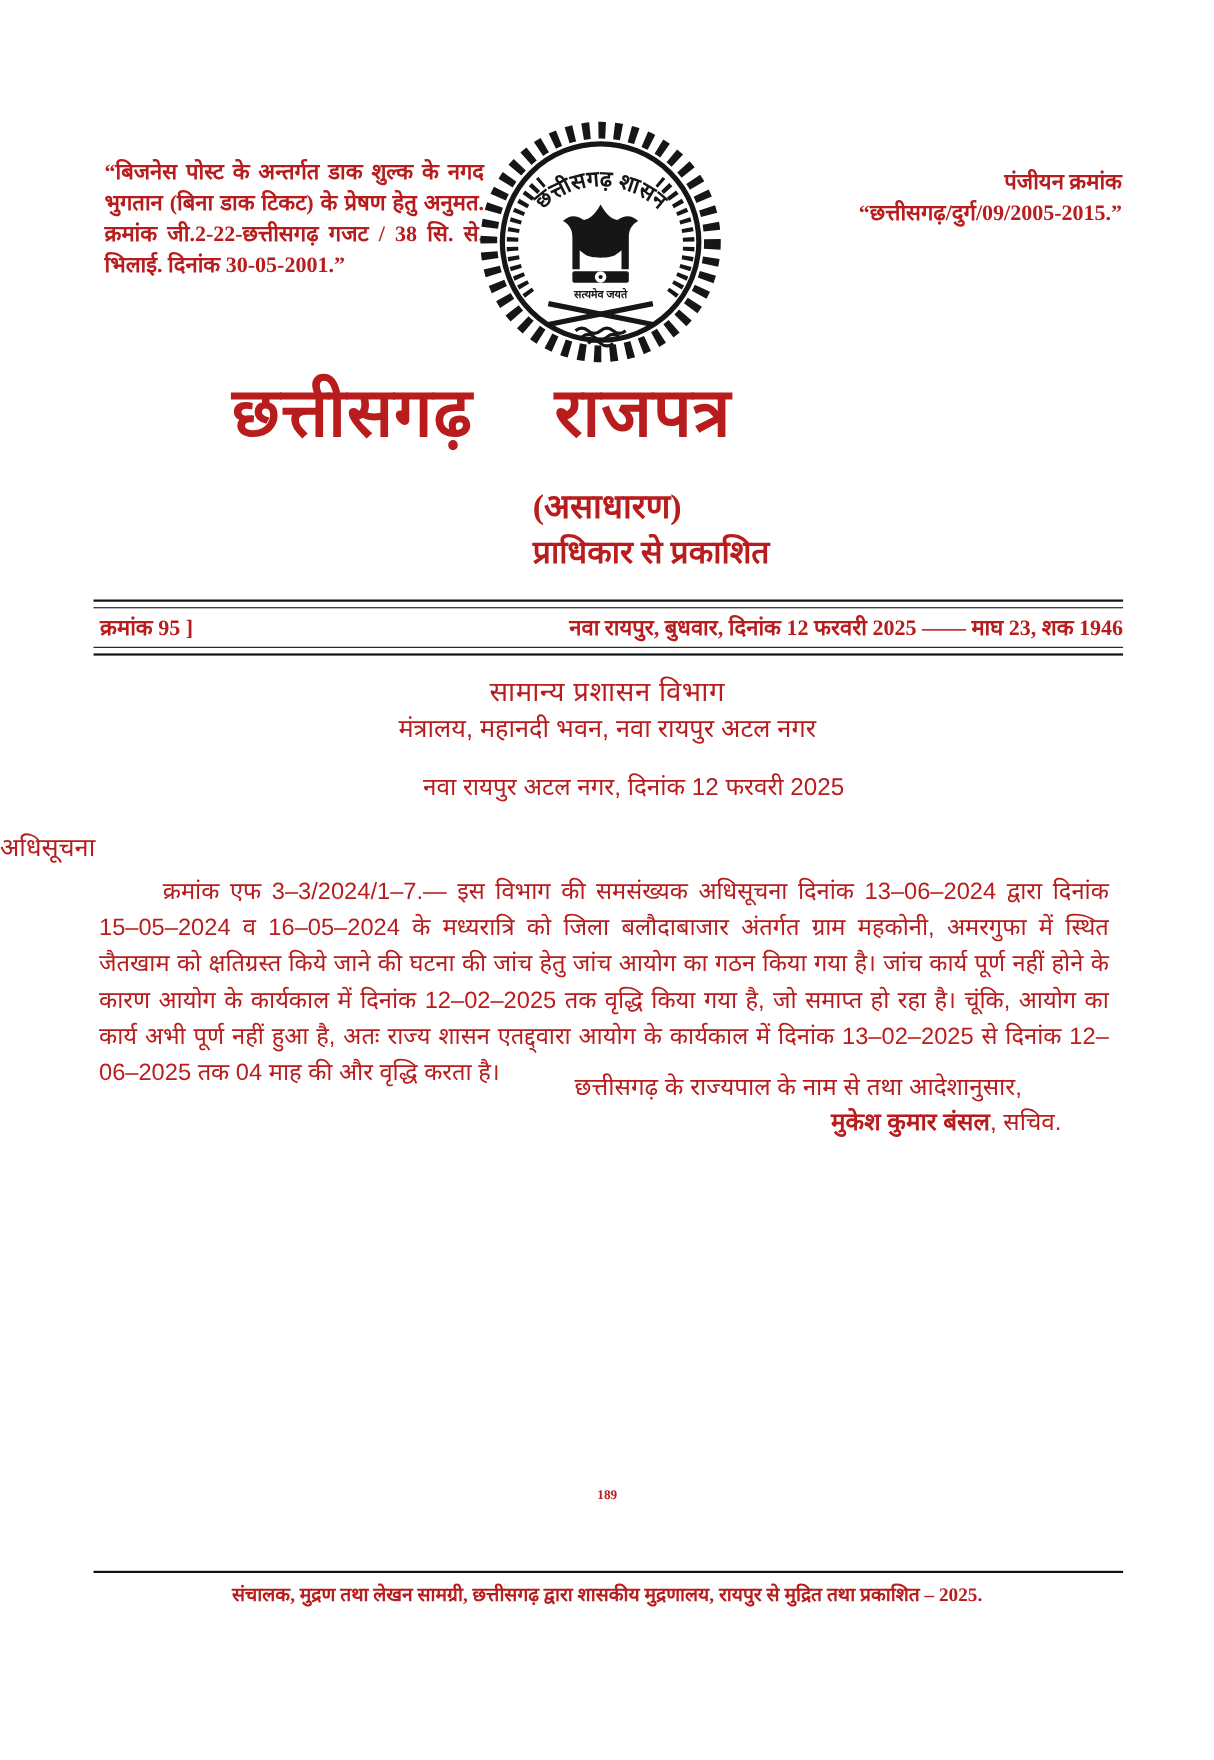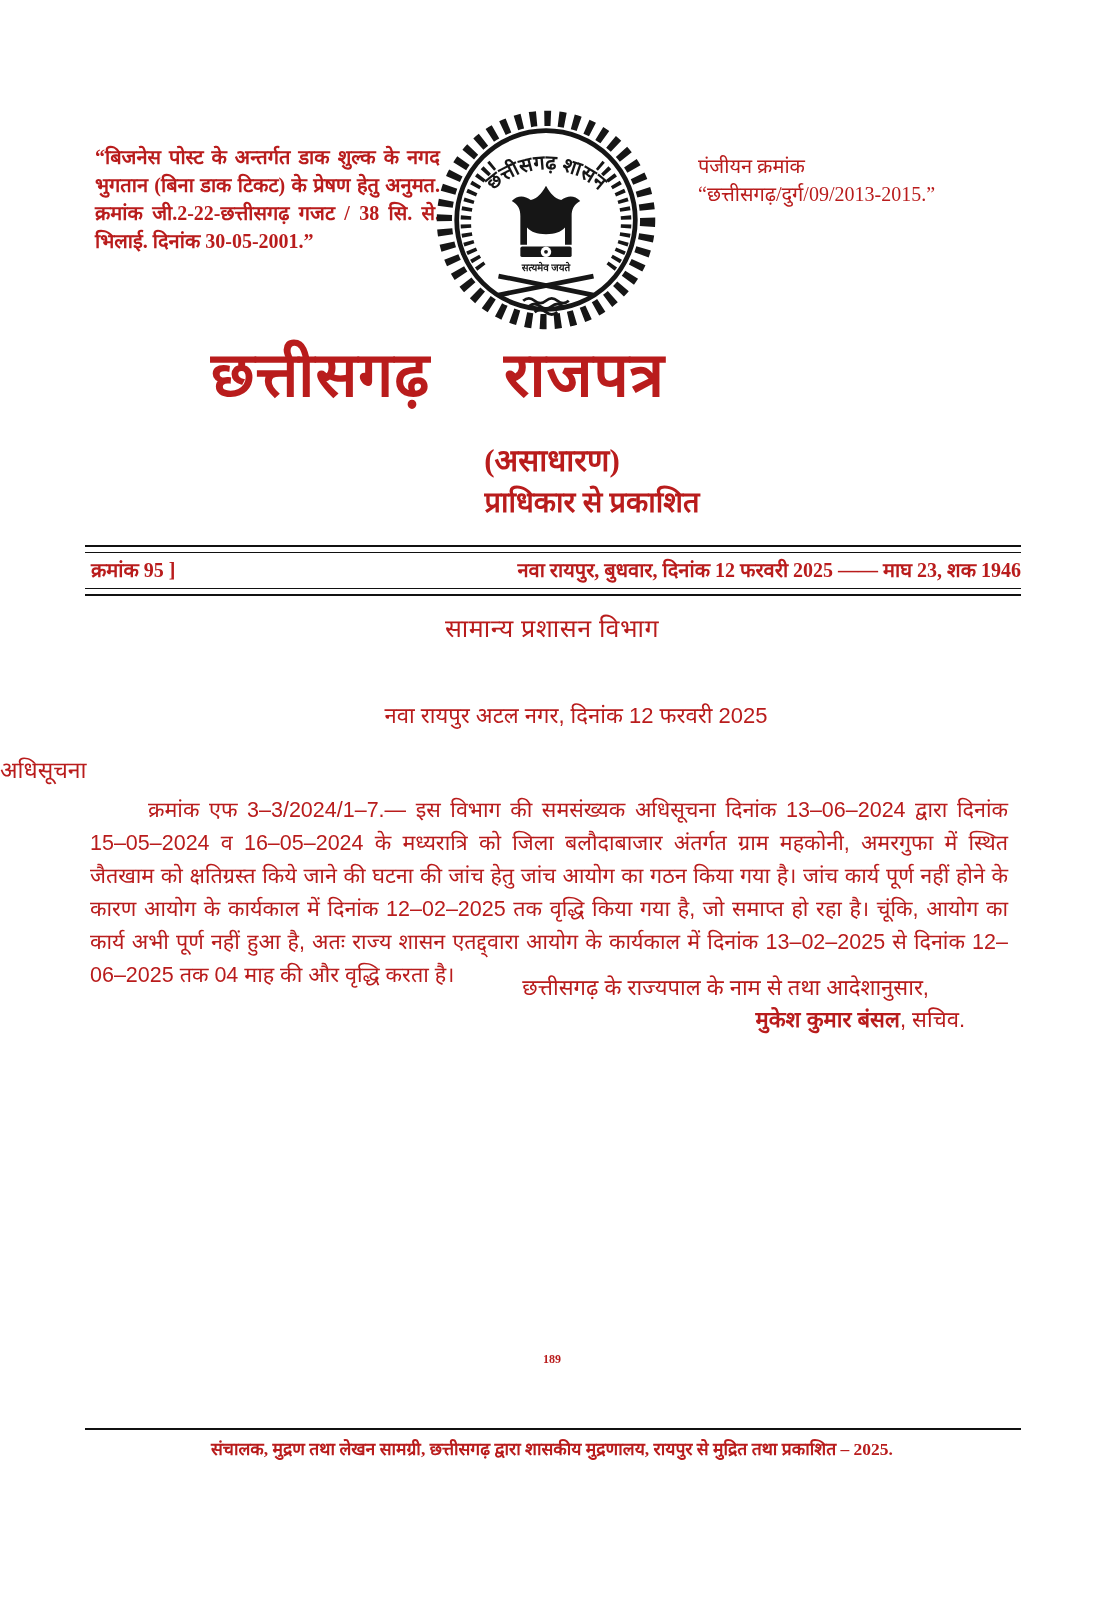--- a/index.html
+++ b/index.html
@@ -13,22 +13,22 @@
     overflow:hidden;
   }
   
   .note-left{
     position:absolute;left:95px;top:143px;width:345px;
     font-size:20px;line-height:28px;font-weight:700;
     text-align:justify;
   }
   .note-right{
     position:absolute;left:698px;top:152px;width:322px;
-    font-size:20px;line-height:28px;font-weight:400;
-    text-align:left;
+    font-size:20px;line-height:28px;font-weight:700;
+    text-align:right;
   }
   
   .emblem{position:absolute;left:432px;top:106px;width:228px;height:228px;}
   
   .masthead{
     position:absolute;left:0;top:330px;width:876px;
     display:flex;justify-content:center;gap:74px;
     font-size:62px;font-weight:700;letter-spacing:1px;
   }
   .subtitle{
@@ -101,21 +101,21 @@
 </style>
 </head>
 <body>
 
 <div class="page">
 
   <div class="note-left">“बिजनेस पोस्ट के अन्तर्गत डाक शुल्क के नगद भुगतान (बिना डाक टिकट) के प्रेषण हेतु अनुमत. क्रमांक जी.2-22-छत्तीसगढ़ गजट / 38 सि. से. भिलाई. दिनांक 30-05-2001.”</div>
 
   <div class="note-right">
     <div>पंजीयन क्रमांक</div>
-    <div>“छत्तीसगढ़/दुर्ग/09/2013-2015.”</div>
+    <div>“छत्तीसगढ़/दुर्ग/09/2005-2015.”</div>
   </div>
 
   <div class="emblem">
     <svg width="228" height="228" viewBox="0 0 240 240" aria-hidden="true">
       <defs>
         <path id="arcTop" d="M 41 134 A 80 80 0 0 1 199 134" fill="none"></path>
       </defs>
 
       <circle cx="120" cy="120" r="107" fill="none" stroke="#161616" stroke-width="16" stroke-dasharray="7 8.2"></circle>
 
@@ -152,20 +152,21 @@
   <div class="published">प्राधिकार से प्रकाशित</div>
 
   <div class="rule-double rule-top"></div>
   <div class="issue-row">
     <span class="issue-number">क्रमांक 95 ]</span>
     <span class="issue-dateline">नवा रायपुर, बुधवार, दिनांक 12 फरवरी 2025 —— माघ 23, शक 1946</span>
   </div>
   <div class="rule-double rule-bottom"></div>
 
   <div class="dept-name sans">सामान्य प्रशासन विभाग</div>
+  <div class="dept-address sans">मंत्रालय, महानदी भवन, नवा रायपुर अटल नगर</div>
   <div class="place-date sans">नवा रायपुर अटल नगर, दिनांक 12 फरवरी 2025</div>
   <div class="notif-heading sans">अधिसूचना</div>
 
   <p class="body-para sans">क्रमांक एफ 3–3/2024/1–7.— इस विभाग की समसंख्यक अधिसूचना दिनांक 13–06–2024 द्वारा दिनांक 15–05–2024 व 16–05–2024 के मध्यरात्रि को जिला बलौदाबाजार अंतर्गत ग्राम महकोनी, अमरगुफा में स्थित जैतखाम को क्षतिग्रस्त किये जाने की घटना की जांच हेतु जांच आयोग का गठन किया गया है। जांच कार्य पूर्ण नहीं होने के कारण आयोग के कार्यकाल में दिनांक 12–02–2025 तक वृद्धि किया गया है, जो समाप्त हो रहा है। चूंकि, आयोग का कार्य अभी पूर्ण नहीं हुआ है, अतः राज्य शासन एतद्द्वारा आयोग के कार्यकाल में दिनांक 13–02–2025 से दिनांक 12–06–2025 तक 04 माह की और वृद्धि करता है।</p>
 
   <div class="signature sans">
     <div class="by-order">छत्तीसगढ़ के राज्यपाल के नाम से तथा आदेशानुसार,</div>
     <div>
       <span class="sig-name">मुकेश कुमार बंसल</span><span>, सचिव.</span>
     </div>

